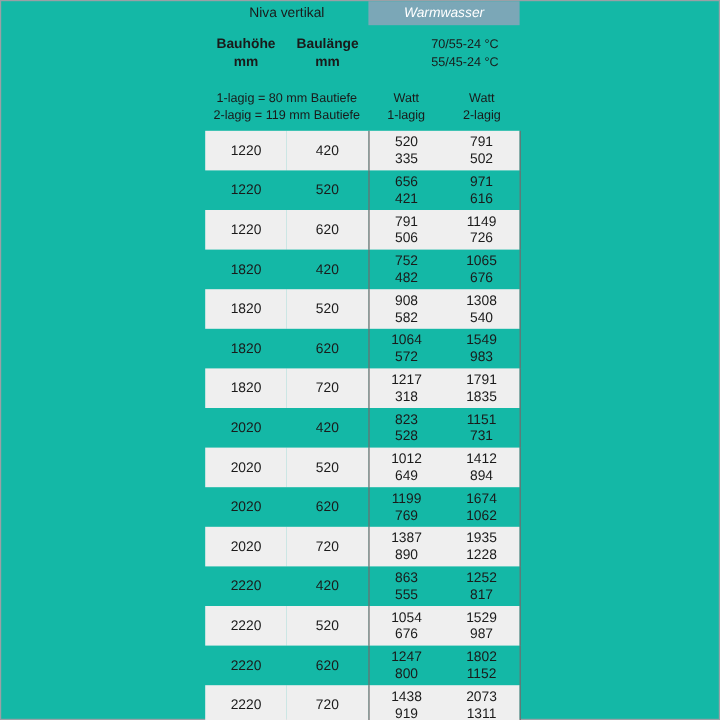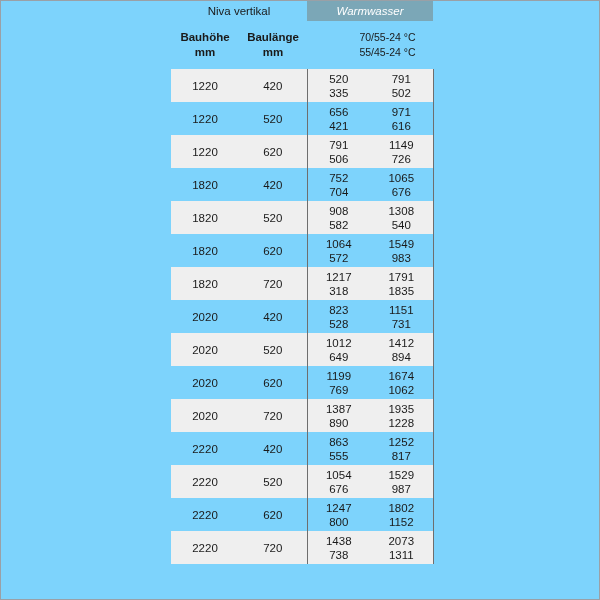--- a/index.html
+++ b/index.html
@@ -13,21 +13,21 @@
     font-family: "Liberation Sans", sans-serif;
     color: #1a1a1a;
     overflow: hidden;
   }
   .sheet {
     position: relative;
     width: 600px;
     height: 600px;
     box-sizing: border-box;
     border: 1px solid #9aa0a6;
-    background: #7dd3fc;
+    background: #14b8a6;
   }
   table.spec {
     border-collapse: collapse;
     table-layout: fixed;
     margin-left: 170px;
     width: 262px;
     font-size: 11.5px;
   }
   table.spec td, table.spec th {
     padding: 0;
@@ -126,20 +126,34 @@
         <td class="block-units">
           <span class="bold">Baulänge</span><br>
           <span class="bold">mm</span>
         </td>
         <td class="block-units cell-left-border cell-right-border" colspan="2">
           <span class="small">70/55-24 °C</span><br>
           <span class="small">55/45-24 °C</span>
         </td>
       </tr>
 
+      <tr class="depth-row">
+        <td class="depth-label" colspan="2">
+          <span class="stack">1-lagig = 80 mm Bautiefe</span>
+          <span class="stack">2-lagig = 119 mm Bautiefe</span>
+        </td>
+        <td class="watt-head cell-left-border">
+          <span class="stack">Watt</span>
+          <span class="stack">1-lagig</span>
+        </td>
+        <td class="watt-head cell-right-border">
+          <span class="stack">Watt</span>
+          <span class="stack">2-lagig</span>
+        </td>
+      </tr>
 
       <tr class="data shade">
         <td>1220</td>
         <td>420</td>
         <td class="vline-l">
           <span class="stack">520</span>
           <span class="stack">335</span>
         </td>
         <td class="vline-r">
           <span class="stack">791</span>
@@ -171,21 +185,21 @@
           <span class="stack">1149</span>
           <span class="stack">726</span>
         </td>
       </tr>
 
       <tr class="data">
         <td>1820</td>
         <td>420</td>
         <td class="vline-l">
           <span class="stack">752</span>
-          <span class="stack">704</span>
+          <span class="stack">482</span>
         </td>
         <td class="vline-r">
           <span class="stack">1065</span>
           <span class="stack">676</span>
         </td>
       </tr>
 
       <tr class="data shade">
         <td>1820</td>
         <td>520</td>
@@ -314,21 +328,21 @@
           <span class="stack">1802</span>
           <span class="stack">1152</span>
         </td>
       </tr>
 
       <tr class="data shade">
         <td>2220</td>
         <td>720</td>
         <td class="vline-l">
           <span class="stack">1438</span>
-          <span class="stack">738</span>
+          <span class="stack">919</span>
         </td>
         <td class="vline-r">
           <span class="stack">2073</span>
           <span class="stack">1311</span>
         </td>
       </tr>
     </tbody>
   </table>
 
 </div>

